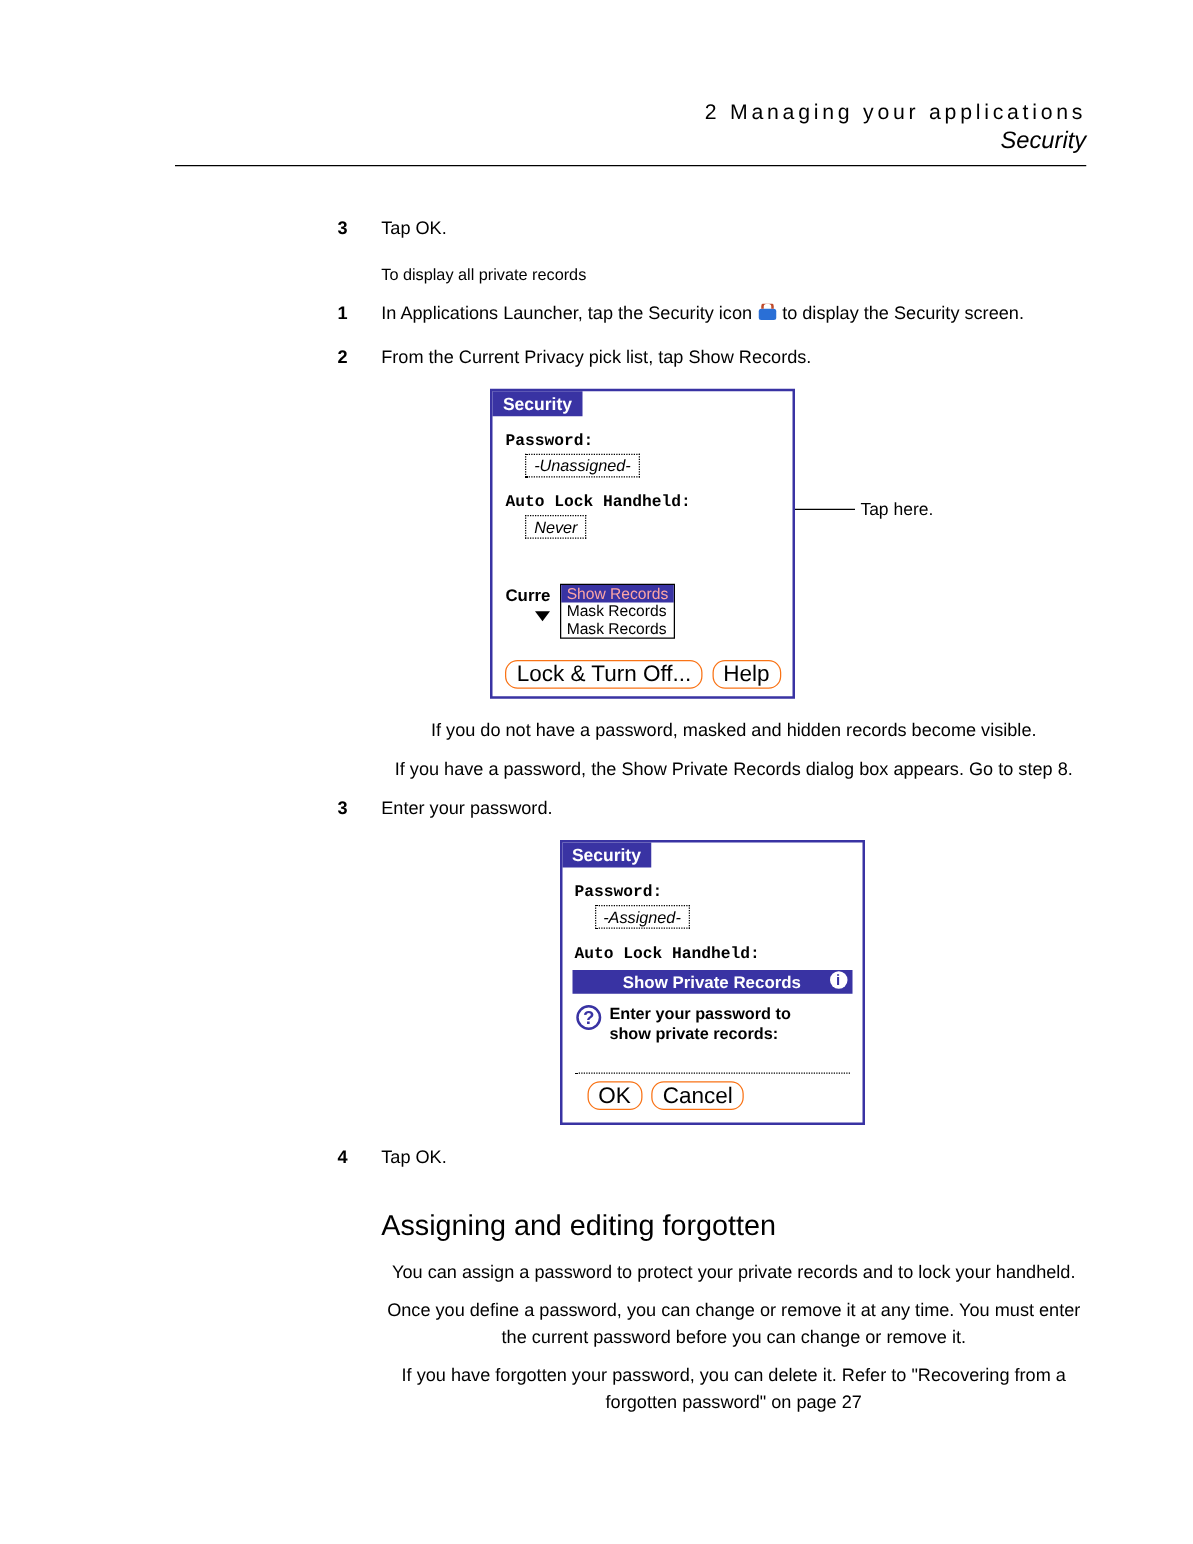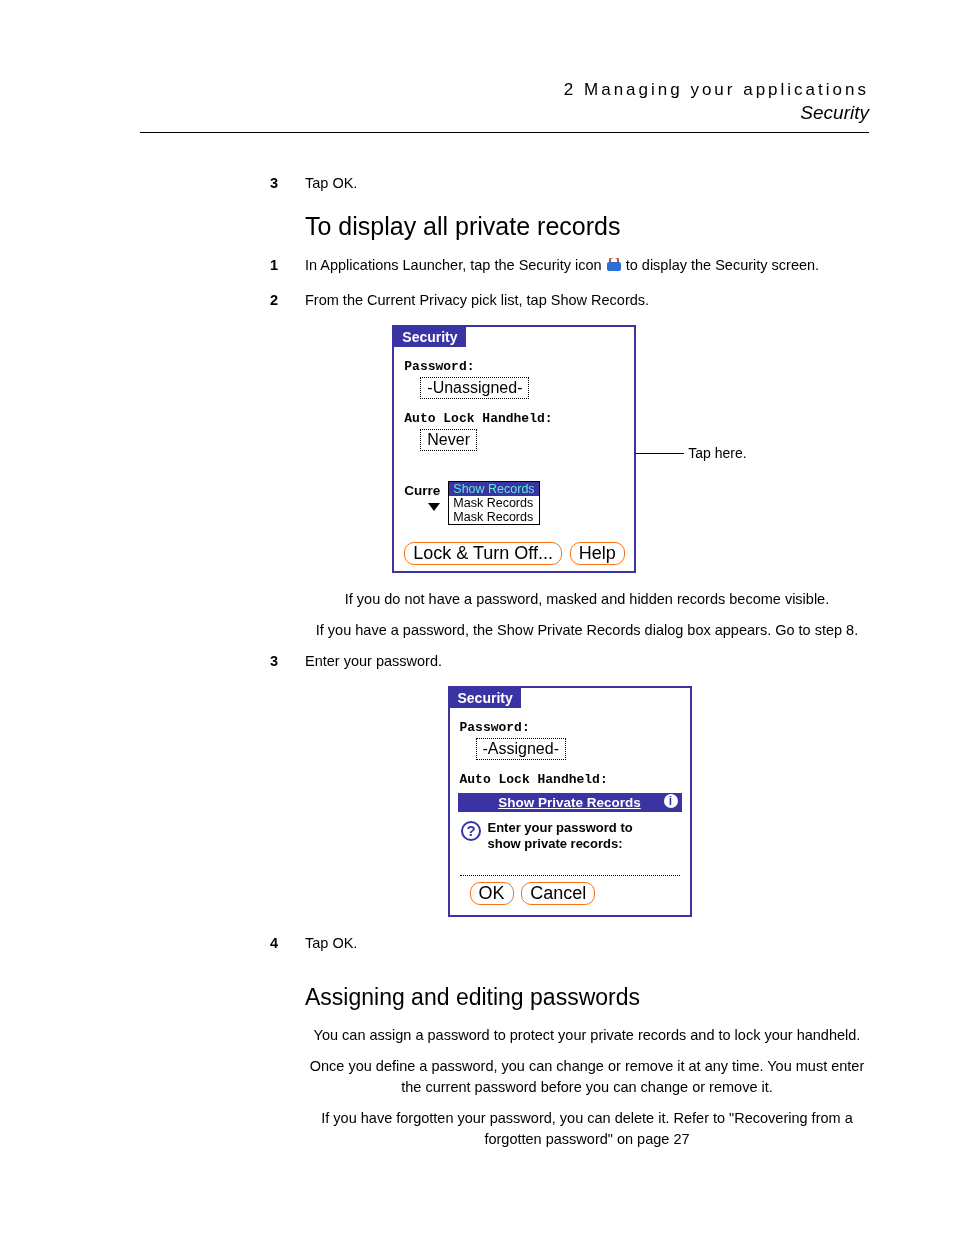--- a/index.html
+++ b/index.html
@@ -44,21 +44,21 @@
   }
   .step-num {
     width: 35px;
     flex-shrink: 0;
     font-weight: bold;
   }
   .step-text {
     flex: 1;
   }
   .subheading {
-    font-size: 25px;
+    font-size: 13px;
     margin: 18px 0 14px 35px;
   }
   .sectheading {
     font-size: 23px;
     margin: 30px 0 14px 35px;
   }
   .para {
     font-size: 14.5px;
     line-height: 1.45;
     margin: 0 0 10px 35px;
@@ -101,37 +101,38 @@
     font-weight: bold;
     margin-top: 6px;
     font-size: 13px;
     font-family: Liberation Mono, monospace;
   }
   .palm-dotted {
     display: inline-block;
     border: 1px dotted #000;
     padding: 1px 6px;
     margin: 3px 0 6px 16px;
-    font-size: 16px;
+    font-size: 13px;
+    font-style: italic;
   }
   .palm-popup {
     position: absolute;
     left: 54px;
     top: 154px;
     border: 1px solid #000;
     background: #fff;
     font-size: 12.5px;
   }
   .palm-popup div {
     padding: 0px 4px;
     white-space: nowrap;
   }
   .palm-popup .sel {
     background: #3933a3;
-    color: #5eead4;
+    color: #fca5a5;
   }
   .palm-dropdown-arrow {
     position: absolute;
     left: 34px;
     top: 176px;
     display: inline-block;
     border-left: 6px solid transparent;
     border-right: 6px solid transparent;
     border-top: 8px solid #000;
   }
@@ -150,21 +151,21 @@
     display: inline-block;
     border: 1px solid #f97316;
     border-radius: 10px;
     padding: 0px 8px;
     font-size: 18px;
     margin-right: 4px;
   }
   .callout {
     display: flex;
     align-items: center;
-    margin-top: 120px;
+    margin-top: 88px;
     margin-left: -2px;
   }
   .callout-line {
     width: 50px;
     height: 1px;
     background: #000;
   }
   .callout-text {
     font-size: 14px;
     margin-left: 4px;
@@ -173,21 +174,20 @@
     background: #3933a3;
     color: #fff;
     font-weight: bold;
     font-size: 13.5px;
     padding: 2px 18px;
     margin: 6px 8px 4px 8px;
     display: flex;
     align-items: center;
     justify-content: center;
     position: relative;
-    text-decoration: underline;
   }
   .info-icon {
     position: absolute;
     right: 4px;
     top: 1px;
     width: 14px;
     height: 14px;
     border-radius: 50%;
     background: #fff;
     color: #3933a3;
@@ -326,20 +326,20 @@
           <span class="palm-btn">Cancel</span>
         </div>
       </div>
     </div>
 
     <div class="step-row">
       <div class="step-num">4</div>
       <div class="step-text">Tap OK.</div>
     </div>
 
-    <div class="sectheading">Assigning and editing passwords</div>
+    <div class="sectheading">Assigning and editing forgotten</div>
     <div class="para">You can assign a password to protect your private records and to lock your handheld.</div>
     <div class="para">Once you define a password, you can change or remove it at any time. You must enter the current password before you can change or remove it.</div>
     <div class="para">If you have forgotten your password, you can delete it. Refer to "Recovering from a forgotten password" on page 27</div>
 
   </div>
 
 </div>
 
 </body></html>

